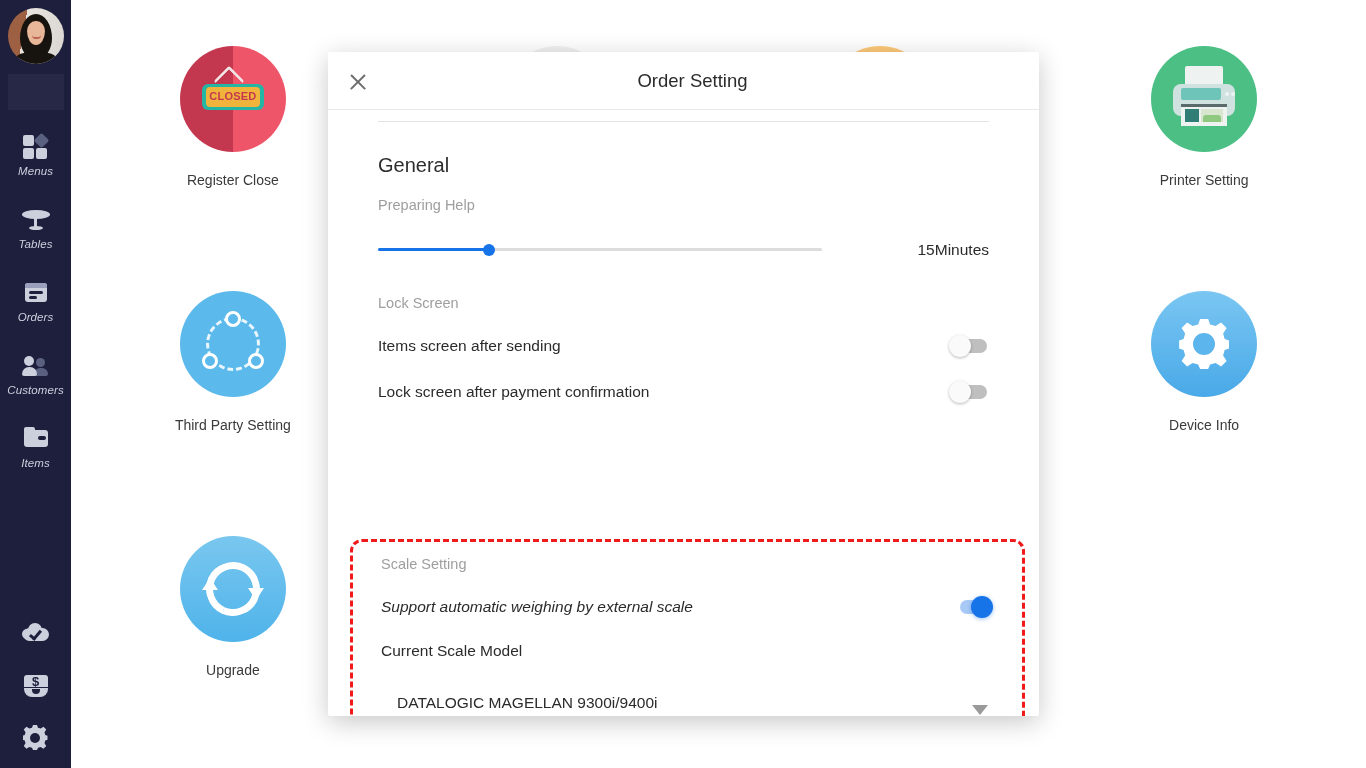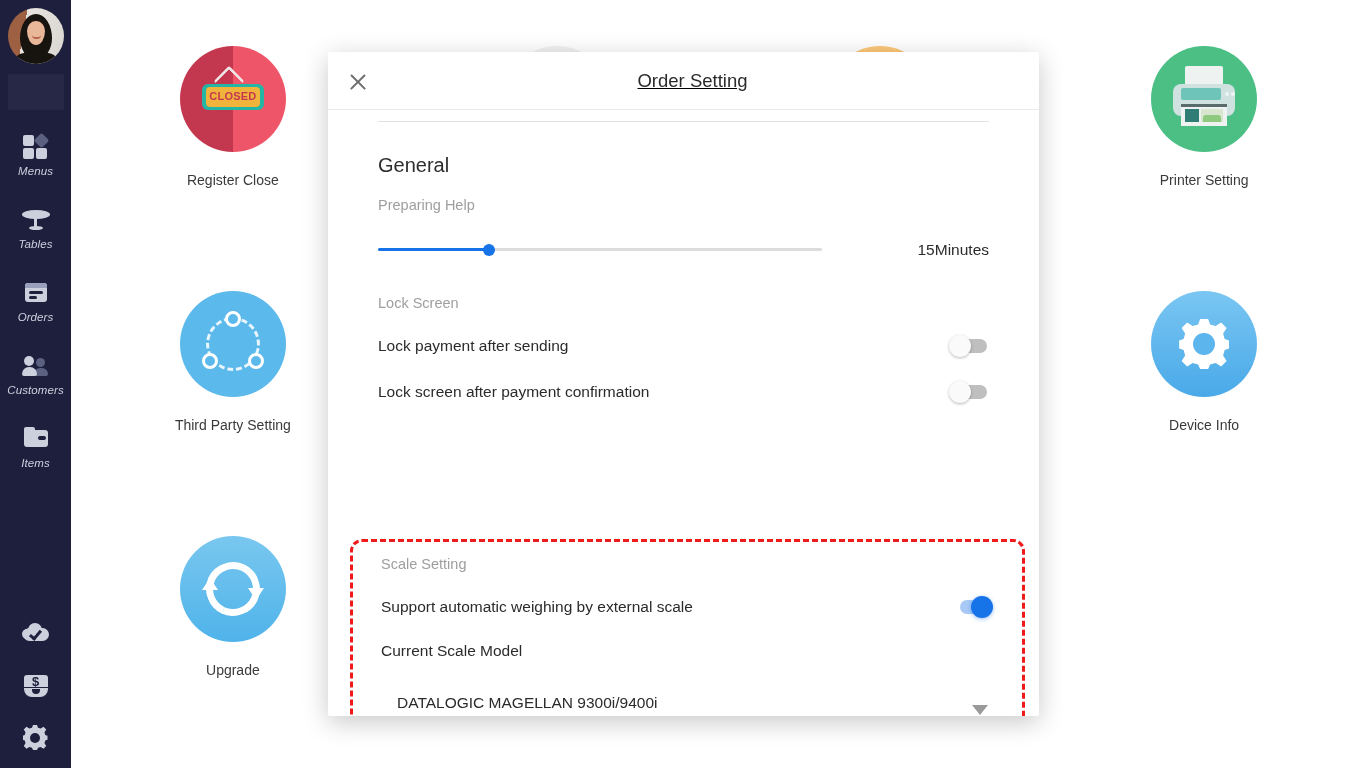--- a/index.html
+++ b/index.html
@@ -175,21 +175,21 @@
     clip-path: polygon(42% 0,58% 0,62% 11%,73% 14%,84% 7%,95% 18%,88% 29%,91% 40%,100% 43%,100% 59%,91% 62%,88% 73%,95% 84%,84% 95%,73% 88%,62% 91%,58% 100%,42% 100%,38% 91%,27% 88%,16% 95%,5% 84%,12% 73%,9% 62%,0 59%,0 43%,9% 40%,12% 29%,5% 18%,16% 7%,27% 14%,38% 11%); }
   .ic-device .hole { position:absolute; left:42px; top:42px; width:22px; height:22px; border-radius:50%; background:#5cb5ec; }
   .dialog {
     position:absolute; left:328px; top:52px; width:711px; height:664px;
     background:#ffffff; border-radius:2px;
     box-shadow: 0 6px 26px rgba(0,0,0,0.22);
     overflow:hidden;
   }
   .dlg-header {
     position:relative; height:58px; border-bottom:1px solid #e9e9e9;
-    display:flex; align-items:center;text-decoration:underline;
+    display:flex; align-items:center;
   }
   .dlg-close { position:absolute; left:16px; top:16px; width:28px; height:28px; cursor:pointer; }
   .dlg-close::before, .dlg-close::after {
     content:''; position:absolute; left:4px; top:13px; width:20px; height:2.3px; background:#6e6e6e;
   }
   .dlg-close::before { transform: rotate(45deg); }
   .dlg-close::after  { transform: rotate(-45deg); }
   .dlg-title { width:100%; text-align:center; font-size:18.5px; color:#2b2b2b; padding-left:18px; }
 
   .dlg-body { position:relative; padding: 0 50px; height: 605px; }
@@ -215,21 +215,21 @@
   .toggle.on .tr { background:#a8c9f5; }
   .toggle.on .kb { left:17px; background:#1673e8; box-shadow:0 1px 4px rgba(22,115,232,0.45); }
 
   .highlight-box {
     position:absolute; left:22px; top:418px; width:675px; height:203px;
     border: 3px dashed #ef1b1b; border-radius:12px;
     background:#ffffff;
   }
   .hb-inner { padding: 14px 28px 0 28px; }
   .hb-label { font-size:14.5px; color:#9e9e9e; }
-  .hb-row { display:flex; align-items:center; justify-content:space-between; margin-top:24px; }
+  .hb-row { display:flex; align-items:center; justify-content:space-between; margin-top:24px;font-style:italic; }
   .hb-sub { font-size:15.5px; color:#2b2b2b; margin-top:24px; }
 
   .select-wrap {
     position:relative; margin-top:34px; border-bottom:1px solid #dddddd;
     height:33px; display:flex; align-items:flex-start; cursor:pointer;
   }
   .select-value { font-size:15.5px; color:#2b2b2b; padding-left:16px; }
   .caret {
     position:absolute; right:6px; top:11px;
     width:0; height:0; border-left:8px solid transparent; border-right:8px solid transparent;
@@ -430,21 +430,21 @@
           <span class="track"></span>
           <span class="fill" id="slider-fill" style="width: 111px;"></span>
           <span class="thumb" id="slider-thumb" style="left: 105px;"></span>
         </div>
         <div class="slider-value">15Minutes</div>
       </div>
 
       <div class="group-label">Lock Screen</div>
 
       <div class="opt-row">
-        <div class="opt-label">Lock payment after sending</div>
+        <div class="opt-label">Items screen after sending</div>
         <div class="toggle">
           <span class="tr"></span>
             <span class="kb"></span>
         </div>
       </div>
 
       <div class="opt-row">
         <div class="opt-label">Lock screen after payment confirmation</div>
         <div class="toggle">
           <span class="tr"></span>

